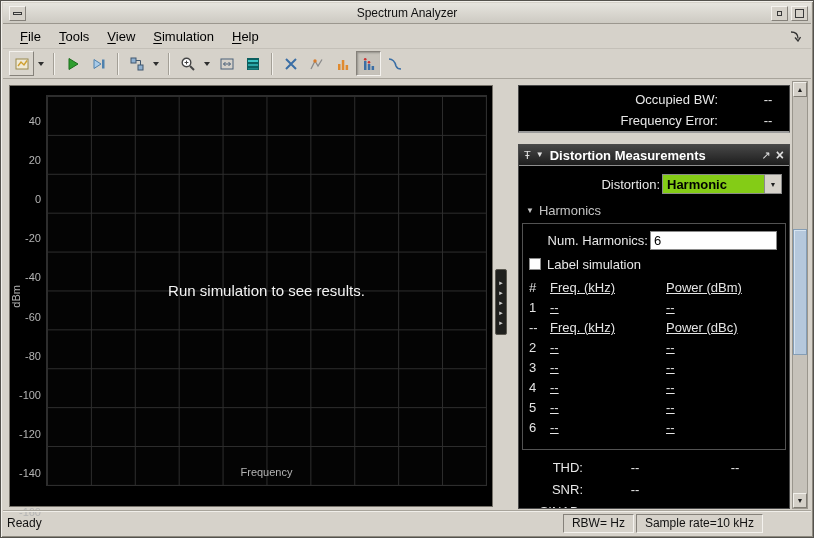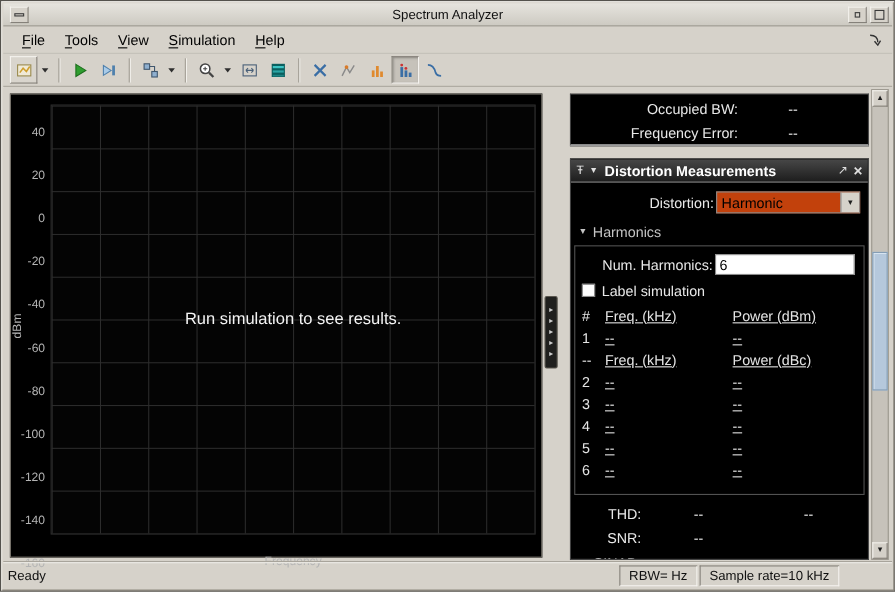--- a/index.html
+++ b/index.html
@@ -56,57 +56,57 @@
     background-image:
       linear-gradient(to right, #2d2d2d 1px, transparent 1px),
       linear-gradient(to bottom, #2d2d2d 1px, transparent 1px);
     background-size: 10% 10%;
     border:1px solid #2d2d2d; }
   .plot-message { position:absolute; left:50%; top:50%; transform:translate(-50%,-52%);
     width:212px; text-align:center; color:#f4f4f4; font-size:15px; line-height:1.3; }
   .yticks { position:absolute; left:2px; top:9px; width:31px; height:391px;margin-top:26px; }
   .yticks span { position:absolute; right:2px; transform:translateY(-50%);
     color:#b4b4b4; font-size:11px; }
-  .xlabel { position:absolute; left:36px; top:419px; width:441px; text-align:center;
+  .xlabel { position:absolute; left:36px; top:380px; width:441px; text-align:center;
     color:#b4b4b4; font-size:11px; }
   .ylabel-wrap { position:absolute; left:0; top:0; bottom:0; width:12px;
     display:flex; align-items:center; justify-content:center; }
   .ylabel-wrap span { writing-mode:vertical-rl; transform:rotate(180deg);
     color:#b4b4b4; font-size:11px; }
 
   
   .expander { position:absolute; left:492px; top:190px; width:12px; height:66px;
     background:#20201e; border:1px solid #5a574f; border-radius:2px;
     display:flex; flex-direction:column; align-items:center; justify-content:center; gap:3px; }
   .expander span { color:#cfcfcf; font-size:7px; line-height:1; }
 
   
   .panel-col { position:absolute; left:515px; top:6px; width:272px; bottom:1px; overflow:hidden; }
 
   .panel-partial { height:48px; background:#000; border:1px solid #4a4a4a;
     border-bottom:2px solid #9a9a9a; padding-top:3px; }
-  .meas-row { display:grid; grid-template-columns:152px 100px; height:21px; align-items:center; }
+  .meas-row { display:grid; grid-template-columns:152px 100px; height:21px; align-items:center;padding-left:47px; }
   .meas-row .lab { text-align:right; color:#e8e8e8; font-size:13px; }
   .meas-row .val { text-align:center; color:#e8e8e8; font-size:13px; }
 
   .panel-distortion { margin-top:11px; background:#000; border:1px solid #4a4a4a;
     height:calc(100% - 59px); overflow:hidden; }
   .panel-header { height:21px; background:linear-gradient(#474747,#1d1d1d);
     border-bottom:1px solid #8d8d8d; display:flex; align-items:center; padding:0 5px; gap:5px; }
   .panel-header .hdr-title { color:#fff; font-weight:bold; font-size:13px; margin-left:1px; }
   .panel-header .hdr-spacer { flex:1; }
   .hdr-ic { color:#e0e0e0; font-size:11px; line-height:1; display:flex; align-items:center; }
   .hdr-ic.small { font-size:8px; }
   .hdr-ic.close { font-size:14px; font-weight:bold; }
 
   .panel-body { padding-top:7px; }
   .form-row { display:flex; align-items:center; height:22px; padding-right:7px; margin-bottom:2px; }
   .form-label { flex:1; text-align:right; margin-right:2px; color:#e8e8e8; font-size:13px; }
-  .combo { width:131px; height:20px; background:#c2410c; border:1px solid #8a8a8a;
-    display:flex; align-items:center; }
+  .combo { width:120px; height:20px; background:#84cc16; border:1px solid #8a8a8a;
+    display:flex; align-items:center;font-weight:bold; }
   .combo-text { flex:1; color:#000; font-size:13px; padding-left:4px; }
   .combo-arrow { width:17px; height:100%; background:#d6d2ca; border-left:1px solid #8a8a8a;
     display:flex; align-items:center; justify-content:center; font-size:7px; color:#1e1e1e; }
   .section-header { display:flex; align-items:center; gap:5px; color:#c4c4c4;
     font-size:13px; padding-left:7px; margin:8px 0 5px; }
   .sec-arrow { font-size:8px; color:#c4c4c4; }
 
   .group-box { margin:0 3px; border:1px solid #525252; padding:5px 1px 12px; }
   .text-input { width:127px; height:19px; background:#fff; border:1px solid #8a8a8a;
     color:#000; font-family:"Liberation Sans",sans-serif; font-size:13px; padding:0 3px; }

